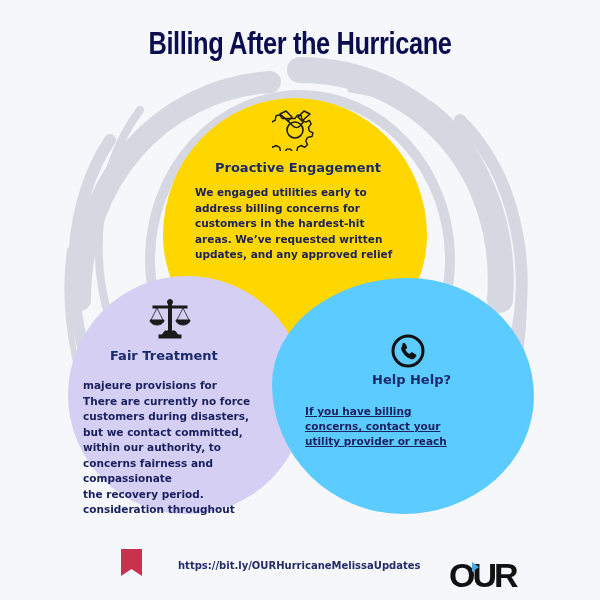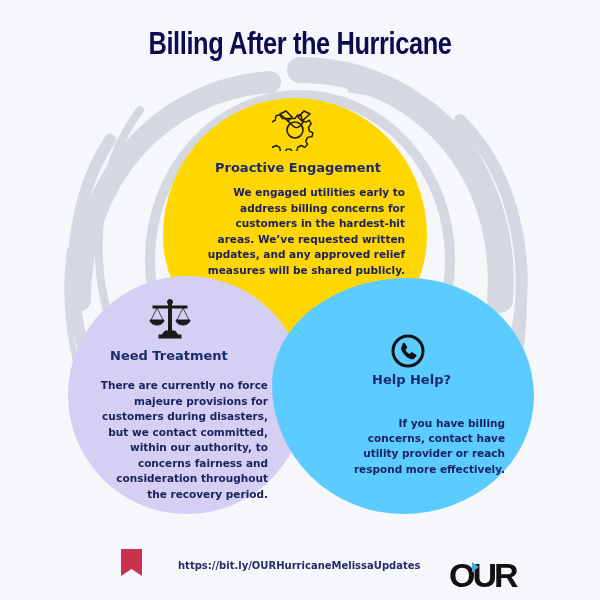--- a/index.html
+++ b/index.html
@@ -60,21 +60,21 @@
       color: #1b2a6b;
       white-space: nowrap;
       text-align: right;
     }
     .body-text {
       position: absolute;
       font-weight: bold;
       font-size: 10.5px;
       line-height: 15.5px;
       color: #1c2260;
-      text-align: right;
+      text-align: left;
     }
     .footer-url {
       position: absolute;
       left: 178px; top: 560px;
       font-size: 10px;
       font-weight: bold;
       color: #262b6a;
       white-space: nowrap;
     }
     .bookmark {
@@ -120,61 +120,60 @@
     <path d="M14 14 l7 7 c2 2 5 2 7 0 l4 -5"></path>
   </svg>
 </div>
 <div class="heading" style="left:215px; top:160px;">Proactive Engagement</div>
 <div class="body-text" style="left:195px; top:185px; width:210px;">
   <div>We engaged utilities early to</div>
   <div>address billing concerns for</div>
   <div>customers in the hardest-hit</div>
   <div>areas. We’ve requested written</div>
   <div>updates, and any approved relief</div>
-  <div>measures will be shared publicly.</div>
 </div>
 
 <div class="circle lavender"></div>
 <div class="icon-wrap" style="left:148px; top:298px; width:44px; height:42px;">
   <svg width="44" height="42" viewBox="0 0 44 42" fill="#1b1b1b" stroke="#1b1b1b">
     <circle cx="22" cy="4" r="2.5"></circle>
     <rect x="20.5" y="5" width="3" height="28"></rect>
     <rect x="5" y="8" width="34" height="2"></rect>
     <path d="M9 10 L3 22 M9 10 L15 22 M35 10 L29 22 M35 10 L41 22" fill="none" stroke-width="0.8"></path>
     <path d="M2 22 h14 a7 5 0 0 1 -14 0 z"></path>
     <path d="M28 22 h14 a7 5 0 0 1 -14 0 z"></path>
     <path d="M17 33 h10 l3 4 h-16 z"></path>
     <rect x="11" y="37" width="22" height="3"></rect>
   </svg>
 </div>
-<div class="heading" style="left:110px; top:348px;">Need Treatment</div>
+<div class="heading" style="left:110px; top:348px;">Fair Treatment</div>
 <div class="body-text" style="left:83px; top:378px; width:185px;">
+  <div>majeure provisions for</div>
   <div>There are currently no force</div>
-  <div>majeure provisions for</div>
   <div>customers during disasters,</div>
   <div>but we contact committed,</div>
   <div>within our authority, to</div>
   <div>concerns fairness and</div>
+  <div>compassionate</div>
+  <div>the recovery period.</div>
   <div>consideration throughout</div>
-  <div>the recovery period.</div>
 </div>
 
 <div class="circle blue"></div>
 <div class="icon-wrap" style="left:391px; top:334px; width:34px; height:34px;">
   <svg width="34" height="34" viewBox="0 0 34 34">
     <circle cx="17" cy="17" r="15" fill="none" stroke="#111" stroke-width="3"></circle>
     <path d="M11.5 9.5 c1 -1 2 -1 2.6 0 l1.8 3 c0.5 0.9 0.2 1.6 -0.5 2.2 l-1 0.8 c0.8 2 2.3 3.6 4.2 4.5 l0.9 -1 c0.6 -0.7 1.4 -0.9 2.2 -0.4 l3 1.8 c1 0.6 1 1.6 0 2.6 l-1.4 1.4 c-1 1 -2.6 1.2 -4 0.6 c-4 -1.8 -7 -4.8 -8.8 -8.8 c-0.6 -1.4 -0.4 -3 0.6 -4 z" fill="#111"></path>
   </svg>
 </div>
 <div class="heading" style="left:372px; top:372px;">Help Help?</div>
-<div class="body-text" style="left:305px; top:416px; width:200px; line-height:15.2px;">
+<div class="body-text" style="left:305px; top:404px; width:200px; line-height:15.2px;text-decoration:underline;">
   <div>If you have billing</div>
-  <div>concerns, contact have</div>
+  <div>concerns, contact your</div>
   <div>utility provider or reach</div>
-  <div>respond more effectively.</div>
 </div>
 
 <svg class="bookmark" viewBox="0 0 21 27">
   <path d="M0 0 H21 V27 L10.5 20 L0 27 Z" fill="#c8324e"></path>
 </svg>
 <div class="footer-url">https://bit.ly/OURHurricaneMelissaUpdates</div>
 <svg class="logo" viewBox="0 0 70 34">
   <text x="0" y="31" font-family="Liberation Sans, sans-serif" font-weight="bold" font-size="34" fill="#111" letter-spacing="-3">OUR</text>
   <path d="M23 6 L30 11 L23 16 Z" fill="#4aa9e0"></path>
 </svg>

